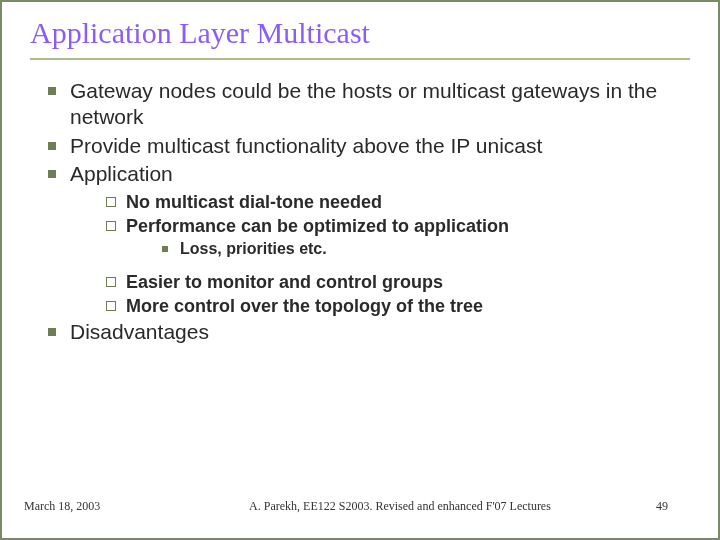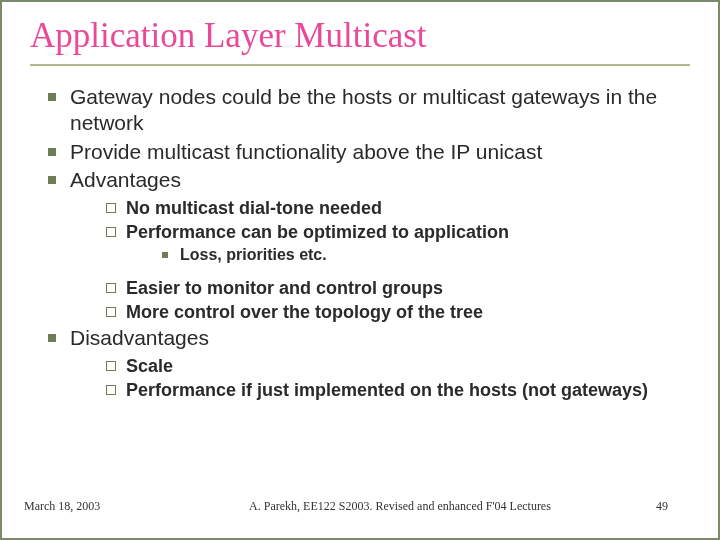--- a/index.html
+++ b/index.html
@@ -4,22 +4,22 @@
 <style>
   * { margin: 0; padding: 0; box-sizing: border-box; }
   html, body { width: 720px; height: 540px; background: #fff; font-family: "Times New Roman", Times, serif; }
   .slide {
     width: 720px; height: 540px;
     border: 2px solid #7a8a68;
     position: relative;
     padding: 14px 28px 0 28px;
   }
   .title {
-    font-size: 35px;
-    color: #ec4899;
+    font-size: 30px;
+    color: #8b5cf6;
     font-weight: 400;
     padding-bottom: 8px;
     border-bottom: 2px solid #b0bb8c;
     margin-bottom: 18px;
   }
   ul.l1 { list-style: none; padding-left: 18px; font-family: Arial, Helvetica, sans-serif; font-size: 21px; color: #2a2a2a; }
   ul.l1 > li { margin-bottom: 2px; line-height: 1.25; position: relative; padding-left: 22px; }
   ul.l1 > li::before {
     content: ""; position: absolute; left: 0; top: 9px;
     width: 8px; height: 8px; background: #6e7d55;
@@ -49,38 +49,34 @@
 </style>
 </head>
 <body>
 
 <div class="slide">
   <h1 class="title">Application Layer Multicast</h1>
 
   <ul class="l1">
     <li><span>Gateway nodes could be the hosts or multicast gateways in the network</span></li>
     <li><span>Provide multicast functionality above the IP unicast</span></li>
-    <li><span>Advantages</span>
+    <li><span>Application</span>
       <ul class="l2">
         <li><span>No multicast dial-tone needed</span></li>
         <li><span>Performance can be optimized to application</span>
           <ul class="l3">
             <li><span>Loss, priorities etc.</span></li>
           </ul>
         </li>
         <li><span>Easier to monitor and control groups</span></li>
         <li><span>More control over the topology of the tree</span></li>
       </ul>
     </li>
     <li><span>Disadvantages</span>
-      <ul class="l2">
-        <li><span>Scale</span></li>
-        <li><span>Performance if just implemented on the hosts (not gateways)</span></li>
-      </ul>
     </li>
   </ul>
 
   <div class="footer">
     <div class="left">March 18, 2003</div>
-    <div class="center">A. Parekh, EE122 S2003. Revised and enhanced  F'04 Lectures</div>
+    <div class="center">A. Parekh, EE122 S2003. Revised and enhanced  F'07 Lectures</div>
     <div class="right">49</div>
   </div>
 </div>
 
 </body></html>

